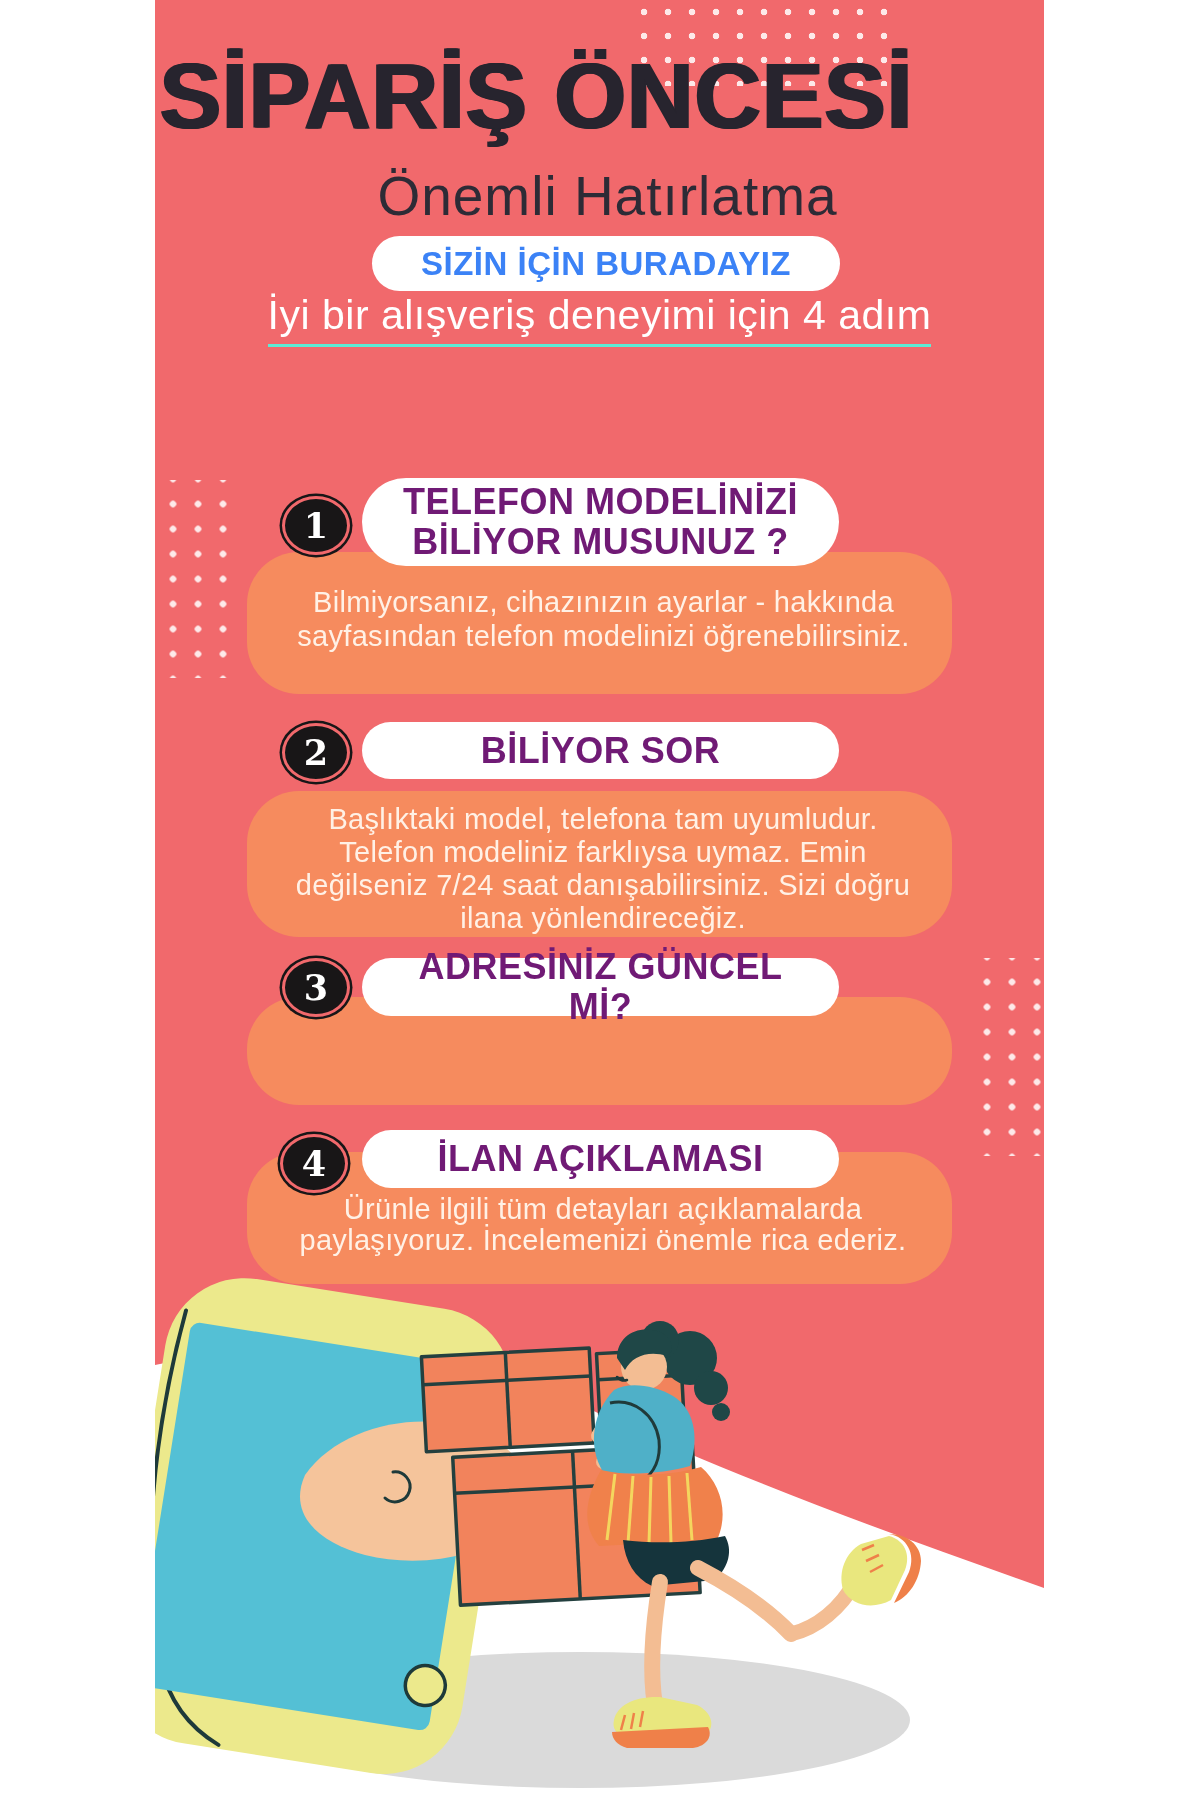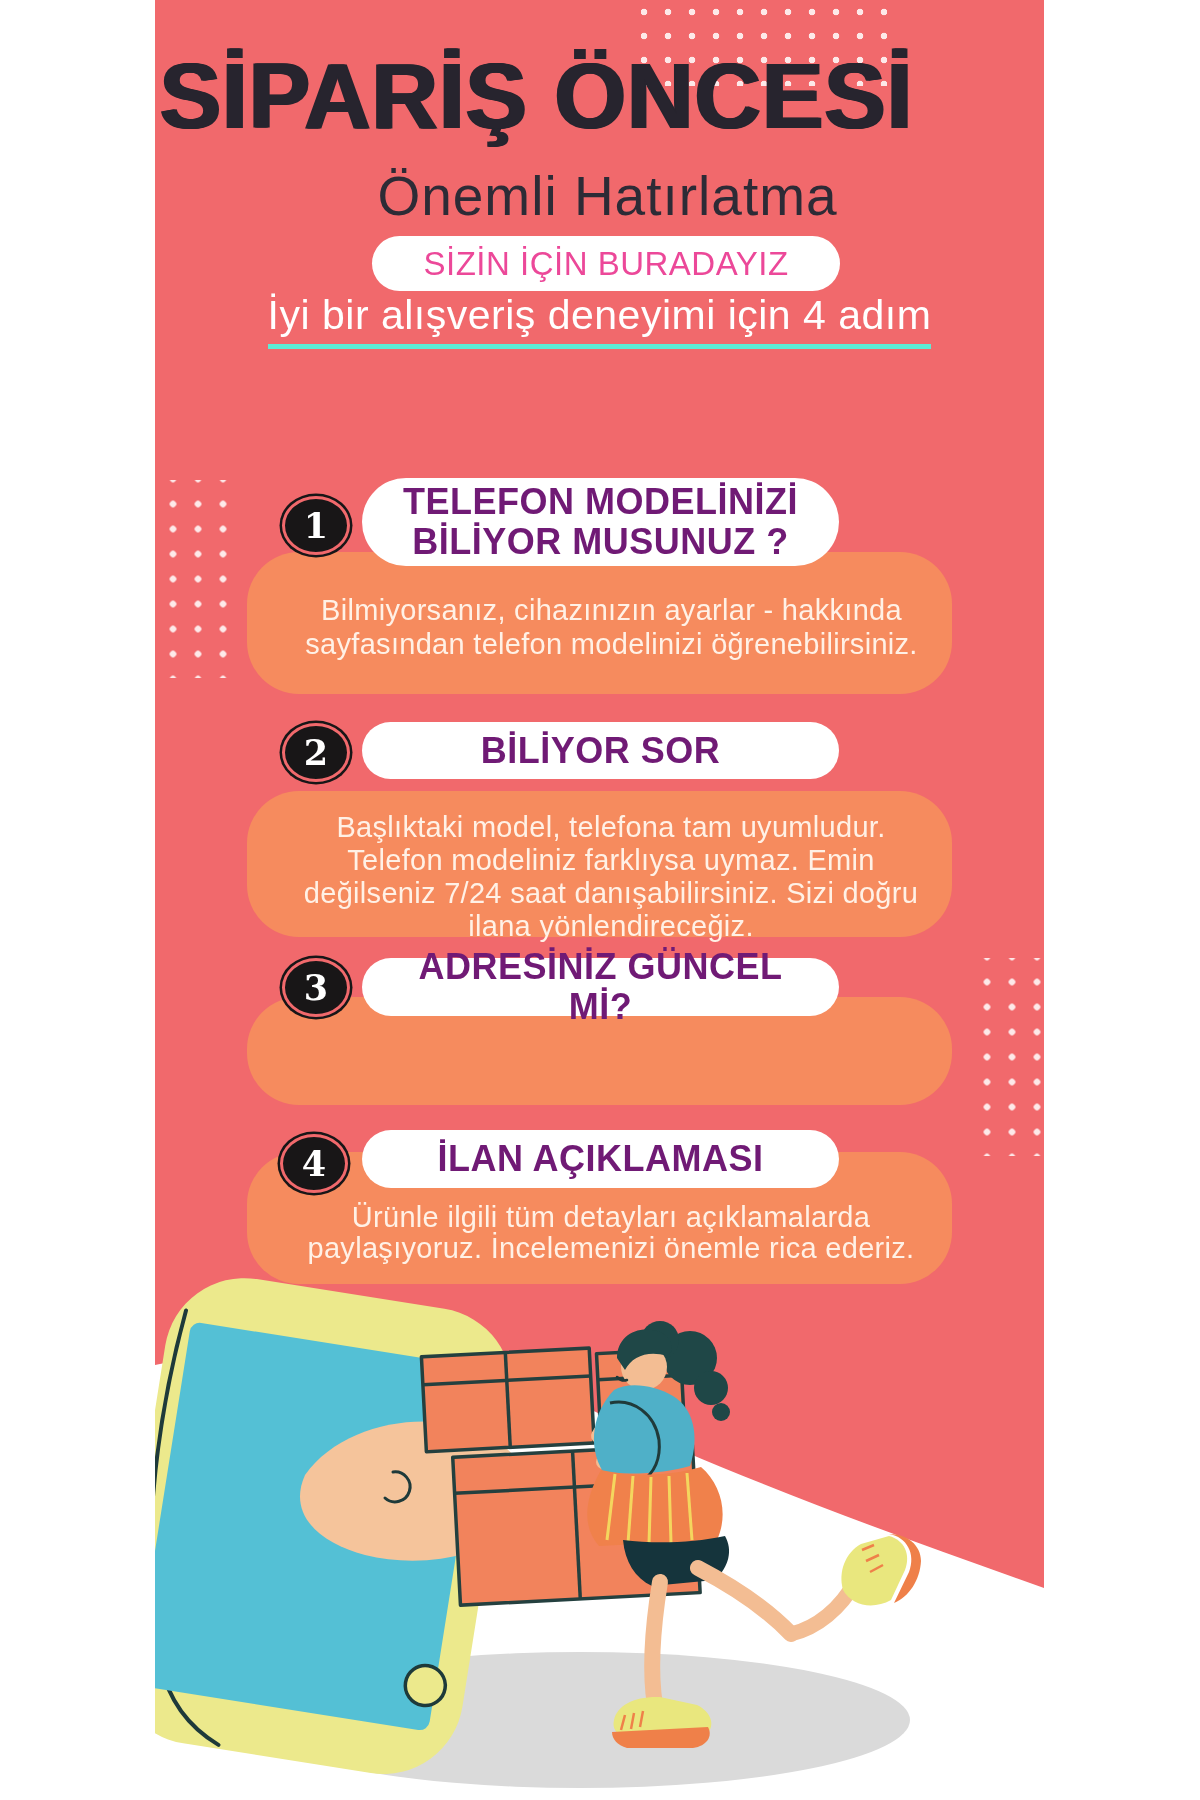--- a/index.html
+++ b/index.html
@@ -11,32 +11,32 @@
   .dots{position:absolute;background-image:radial-gradient(circle,rgba(255,255,255,.85) 3px,rgba(255,255,255,0) 3.6px);background-size:25px 25px;background-position:center;}
   .dots-top{left:486px;top:-14px;width:246px;height:100px;background-size:24px 24px;}
   .dots-left{left:6px;top:480px;width:74px;height:198px;}
   .dots-right{left:820px;top:958px;width:74px;height:198px;}
 
   .title{left:0;top:44px;width:763px;margin:0;text-align:center;font-size:92px;font-weight:700;color:#27242e;letter-spacing:1px;
          text-shadow:1.5px 0 0 #27242e,-1.5px 0 0 #27242e;}
   .subtitle{left:0;top:156px;width:889px;margin:8px;text-align:center;font-size:55px;font-weight:400;color:#2d2b36;letter-spacing:1px;}
 
   .hero-pill{left:217px;top:236px;width:468px;height:55px;background:#ffffff;border-radius:28px;display:flex;align-items:center;justify-content:center;}
-  .hero-pill span{font-size:33px;font-weight:400;color:#ec4899;letter-spacing:.5px;}
+  .hero-pill span{font-size:33px;font-weight:700;color:#3b82f6;letter-spacing:.5px;}
 
   .tagline-wrap{left:0;top:292px;width:889px;text-align:center;}
-  .tagline-text{display:inline-block;font-size:41px;color:#ffffff;border-bottom:5px solid #5eead4;padding-bottom:5px;letter-spacing:.5px;}
+  .tagline-text{display:inline-block;font-size:41px;color:#ffffff;border-bottom:3px solid #5eead4;padding-bottom:5px;letter-spacing:.5px;}
 
   .step-box{position:absolute;background:#f68b5e;border-radius:52px;}
   .box1{left:92px;top:552px;width:705px;height:142px;}
   .box2{left:92px;top:791px;width:705px;height:146px;}
   .box3{left:92px;top:997px;width:705px;height:108px;}
   .box4{left:92px;top:1152px;width:705px;height:132px;}
 
-  .step-body{position:absolute;margin:12px;text-align:center;color:#fff1e6;font-size:29px;line-height:34px;letter-spacing:.3px;}
+  .step-body{position:absolute;margin:4px;text-align:center;color:#fff1e6;font-size:29px;line-height:34px;letter-spacing:.3px;}
   .body1{left:117px;top:581px;width:655px;}
   .body2{left:124px;top:799px;width:640px;line-height:33px;}
   .body3{left:164px;top:1026px;width:560px;}
   .body4{left:124px;top:1190px;width:640px;line-height:31px;}
 
   .step-pill{position:absolute;background:#ffffff;border-radius:44px;display:flex;align-items:center;justify-content:center;text-align:center;}
   .pill1{left:207px;top:478px;width:477px;height:88px;border-radius:46px;}
   .pill2{left:207px;top:722px;width:477px;height:57px;border-radius:30px;}
   .pill3{left:207px;top:958px;width:477px;height:58px;border-radius:30px;}
   .pill4{left:207px;top:1130px;width:477px;height:58px;border-radius:30px;}

